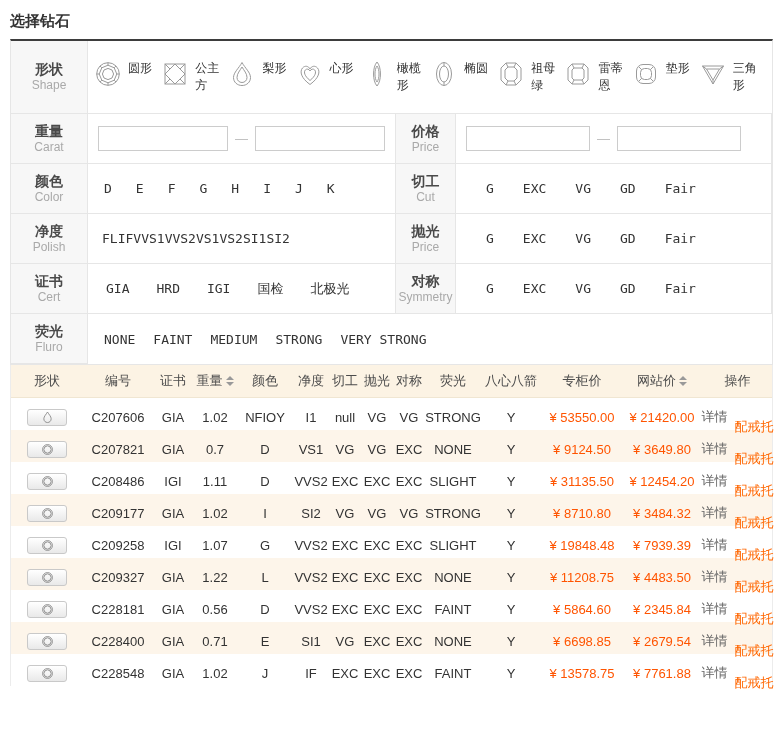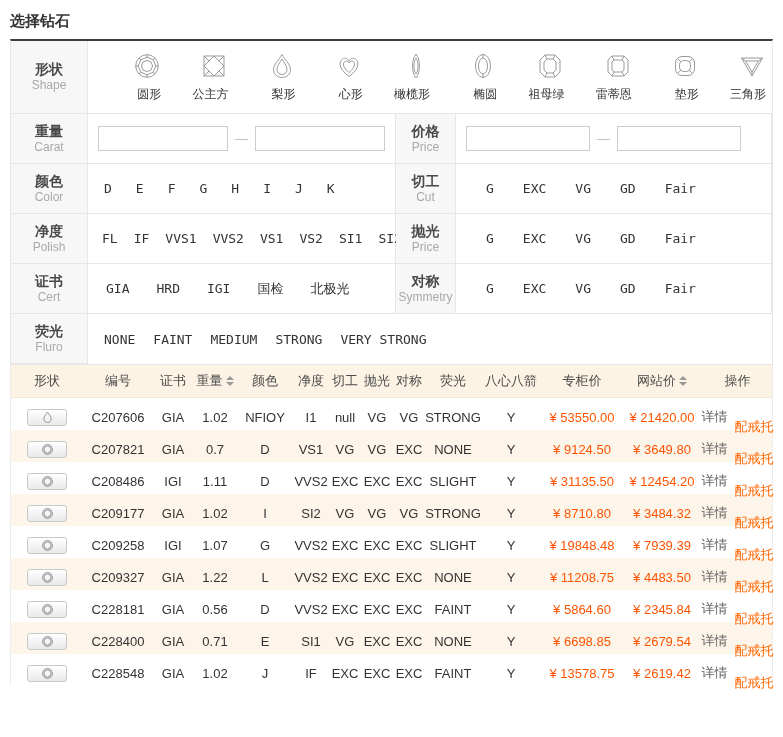--- a/index.html
+++ b/index.html
@@ -16,30 +16,30 @@
   .fcell { border-bottom:1px solid #e6e6e6; border-right:1px solid #e6e6e6;
     display:flex; align-items:center; min-height:50px; background:#fff; }
   .fcell:last-child, .fcell.span3 { border-right:none; }
   .flabel { flex-direction:column; justify-content:center; background:#f7f7f7; text-align:center; }
   .flabel .cn { font-size:14px; font-weight:bold; color:#4a4a4a; line-height:17px; }
   .flabel .en { font-size:12px; color:#a9a9a9; line-height:15px;text-align:center; }
   .span3 { grid-column:2 / 5; }
 
   
   .shape-list { display:flex; width:100%; padding:8px 6px; }
-  .shape-item { flex:1; display:flex; flex-direction:column; align-items:flex-end; gap:6px; cursor:pointer; }
+  .shape-item { flex:1; display:flex; flex-direction:row; align-items:flex-start; gap:6px; cursor:pointer; }
   .shape-icon svg { display:block; stroke:#9a9a9a; fill:none; stroke-width:1; }
   .shape-label { font-size:12px; color:#333; }
 
   
   .opt-list { display:flex; align-items:center; width:100%; }
   .opt { font-family:"DejaVu Sans Mono", monospace; font-size:13px; color:#333; cursor:pointer; white-space:nowrap; }
   .opts-color   { padding-left:16px; gap:24px; }
   .opts-grade   { padding-left:30px; gap:29px; }
-  .opts-clarity { padding-left:14px; gap:16px; }
+  .opts-clarity { padding-left:14px; gap:0; }
   .opts-cert    { padding-left:18px; gap:27px; }
   .opts-fluro   { padding-left:16px; gap:18px; }
 
   
   .range-wrap { display:flex; align-items:center; width:100%; padding:0 10px; }
   .range-input { width:130px; height:25px; border:1px solid #ccc; background:#fff;
     font-size:13px; padding:0 5px; outline:none; }
   .range-wrap.price .range-input { width:124px; }
   .range-dash { color:#bbb; margin:0 7px; font-size:13px; }
 
@@ -610,21 +610,21 @@
           <div class="td">GIA</div>
           <div class="td">1.02</div>
           <div class="td">J</div>
           <div class="td">IF</div>
           <div class="td">EXC</div>
           <div class="td">EXC</div>
           <div class="td">EXC</div>
           <div class="td">FAINT</div>
           <div class="td">Y</div>
           <div class="td price">¥ 13578.75</div>
-          <div class="td price">¥ 2619.42</div>
+          <div class="td price">¥ 7761.88</div>
           <div class="td">
             <span class="op-detail">详情</span>
             <span class="op-match">配戒托</span>
           </div>
         </div>
       </div>
   </div>
 
 </div>
 

